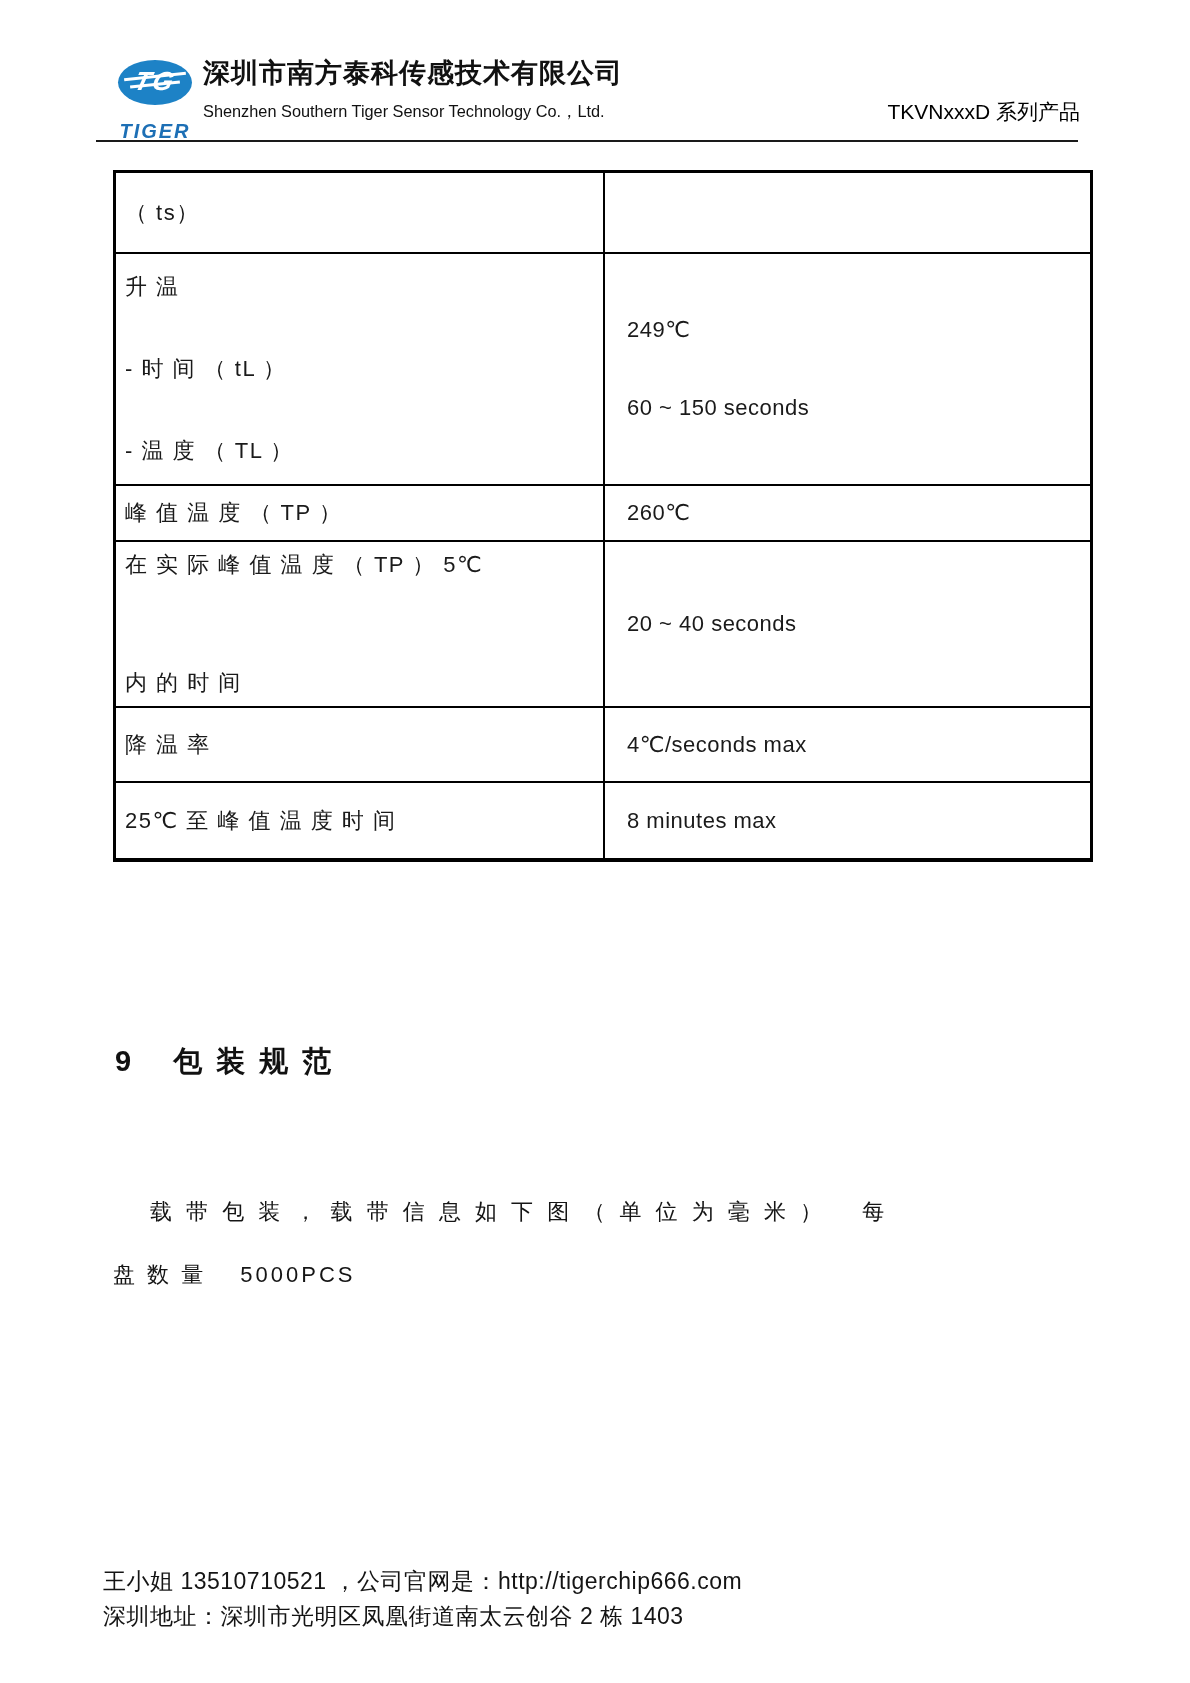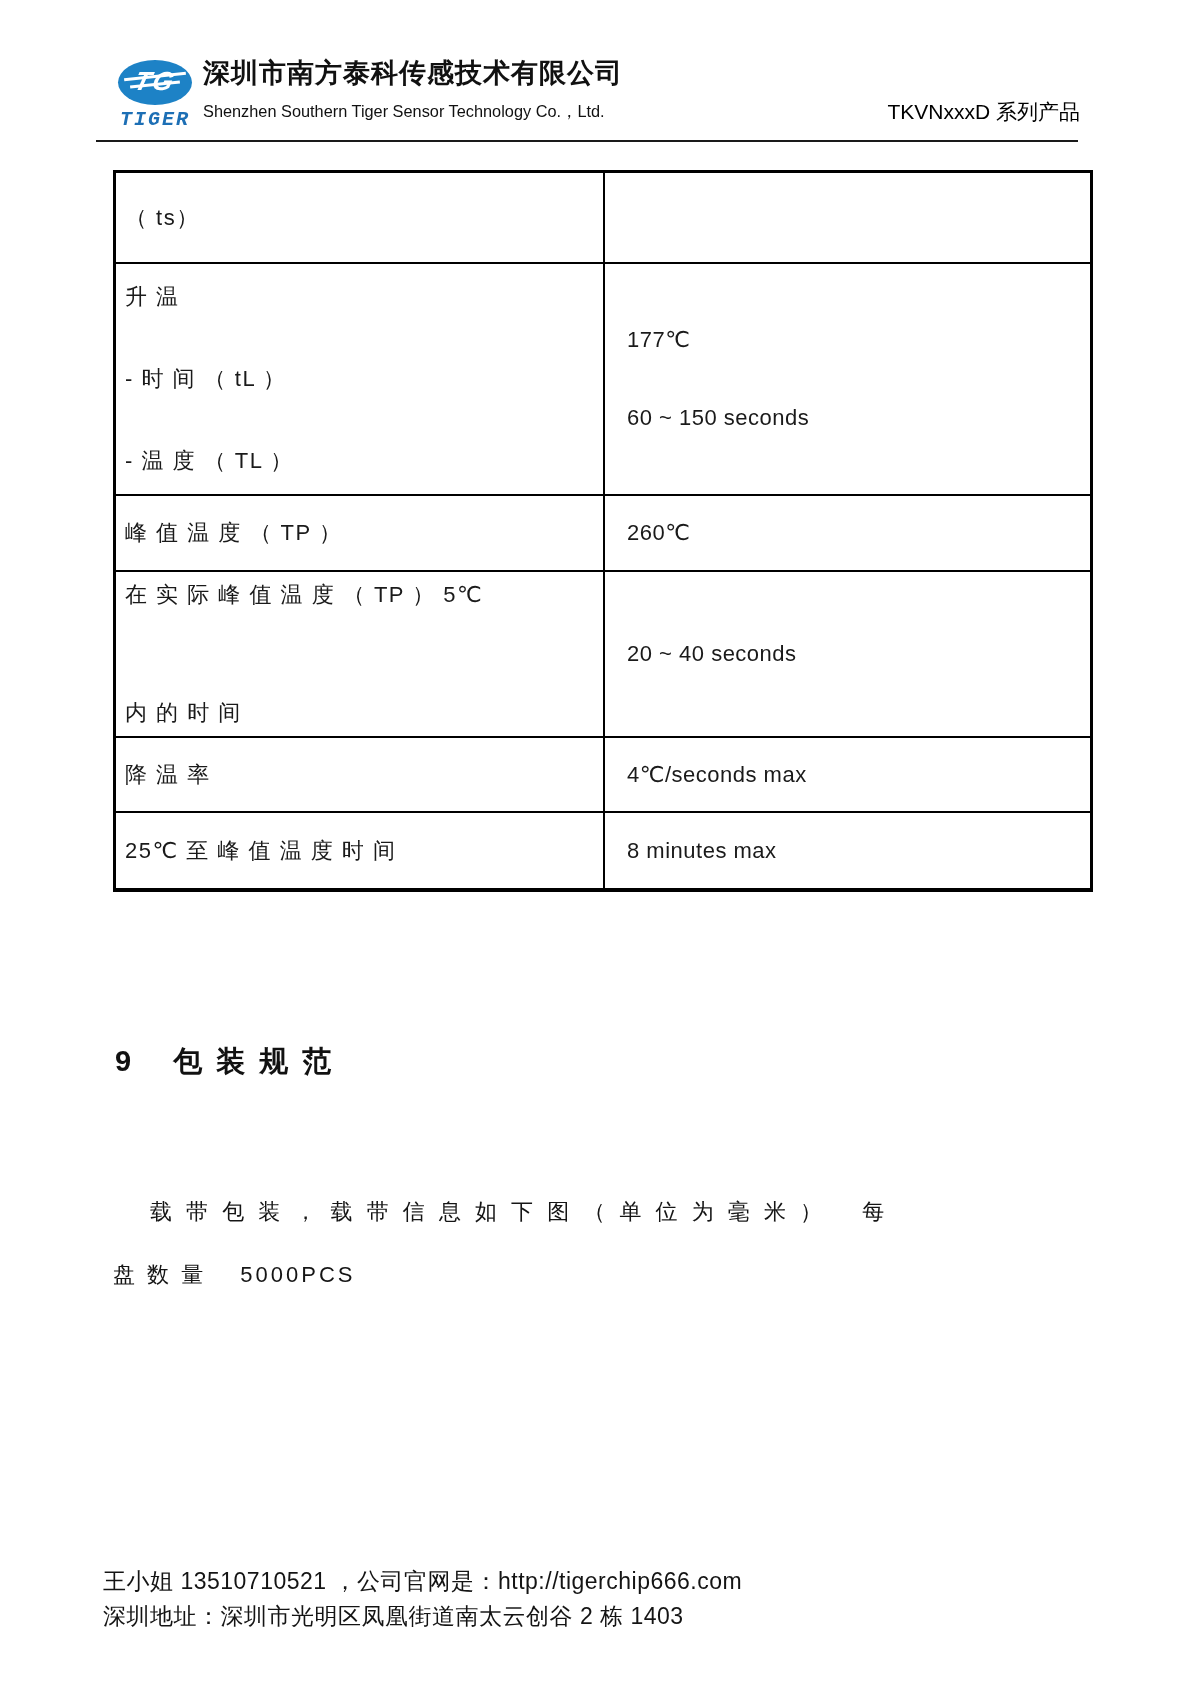--- a/index.html
+++ b/index.html
@@ -8,22 +8,22 @@
   .page { position:relative; width:1190px; height:1683px; background:#fff; overflow:hidden; }
 
   
   .logo-block { position:absolute; left:112px; top:60px; width:86px; text-align:center; }
   .logo-ellipse { position:relative; width:74px; height:45px; margin:0 auto; border-radius:50%;
                   background:#1d82c6; overflow:hidden; }
   .logo-monogram { position:absolute; left:0; right:0; top:6px; color:#ffffff; font-size:26px;
                    font-weight:bold; font-style:italic; transform:skewX(-14deg); letter-spacing:2px; }
   .logo-stripe { position:absolute; left:6px; width:62px; height:3px; background:#ffffff; transform:rotate(-6deg); }
   .stripe-a { top:15px; } .stripe-b { top:23px; width:50px; left:12px; }
-  .logo-wordmark { margin-top:3px; color:#1d6fb5; font-size:20px; font-weight:bold; font-style:italic;
-                   letter-spacing:2px;font-family:Liberation Mono, monospace; }
+  .logo-wordmark { margin-top:15px; color:#1d6fb5; font-size:20px; font-weight:bold; font-style:italic;
+                   letter-spacing:2px; }
   .company-block { position:absolute; left:203px; top:55px; }
   .company-cn { font-size:27px; font-weight:bold; letter-spacing:1px; color:#111; }
   .company-en { margin-top:9px; font-size:17px; color:#111; transform:scaleX(0.96); transform-origin:left; white-space:nowrap; }
   .series-label { position:absolute; top:88px; left:855px; width:225px; text-align:right; font-size:21px; color:#000000; white-space:nowrap;margin-top:10px; }
   .header-rule { position:absolute; left:96px; top:140px; width:982px; height:2px; background:#1a1a1a; }
 
   
   .spec-table { position:absolute; left:113px; top:170px; width:980px;
                 border:3px solid #000; border-bottom-width:4px; font-size:22px; }
   .trow { display:flex; border-top:2px solid #000; }
@@ -69,40 +69,40 @@
   <div class="company-block">
     <div class="company-cn">深圳市南方泰科传感技术有限公司</div>
     <div class="company-en">Shenzhen Southern Tiger Sensor Technology Co.，Ltd.</div>
   </div>
 
   <div class="series-label">TKVNxxxD 系列产品</div>
   <div class="header-rule"></div>
 
   <div class="spec-table">
 
-    <div class="trow" style="height:89px">
+    <div class="trow" style="height:79px">
       <div class="cell cell-left">
         <div class="line">（  ts）</div>
       </div>
       <div class="cell cell-right"></div>
     </div>
 
     <div class="trow" style="height:232px">
       <div class="cell cell-left gap52">
         <div class="line">升 温</div>
         <div class="line">- 时 间 （ tL ）</div>
         <div class="line">- 温 度 （ TL ）</div>
       </div>
       <div class="cell cell-right gap48">
-        <div class="line">177℃</div>
+        <div class="line">249℃</div>
         <div class="line">60  ~  150 seconds</div>
       </div>
     </div>
 
-    <div class="trow" style="height:76px">
+    <div class="trow" style="height:56px">
       <div class="cell cell-left">
         <div class="line">峰 值 温 度 （ TP ）</div>
       </div>
       <div class="cell cell-right">
         <div class="line">260℃</div>
       </div>
     </div>
 
     <div class="trow" style="height:166px">
       <div class="cell cell-left gap62">

